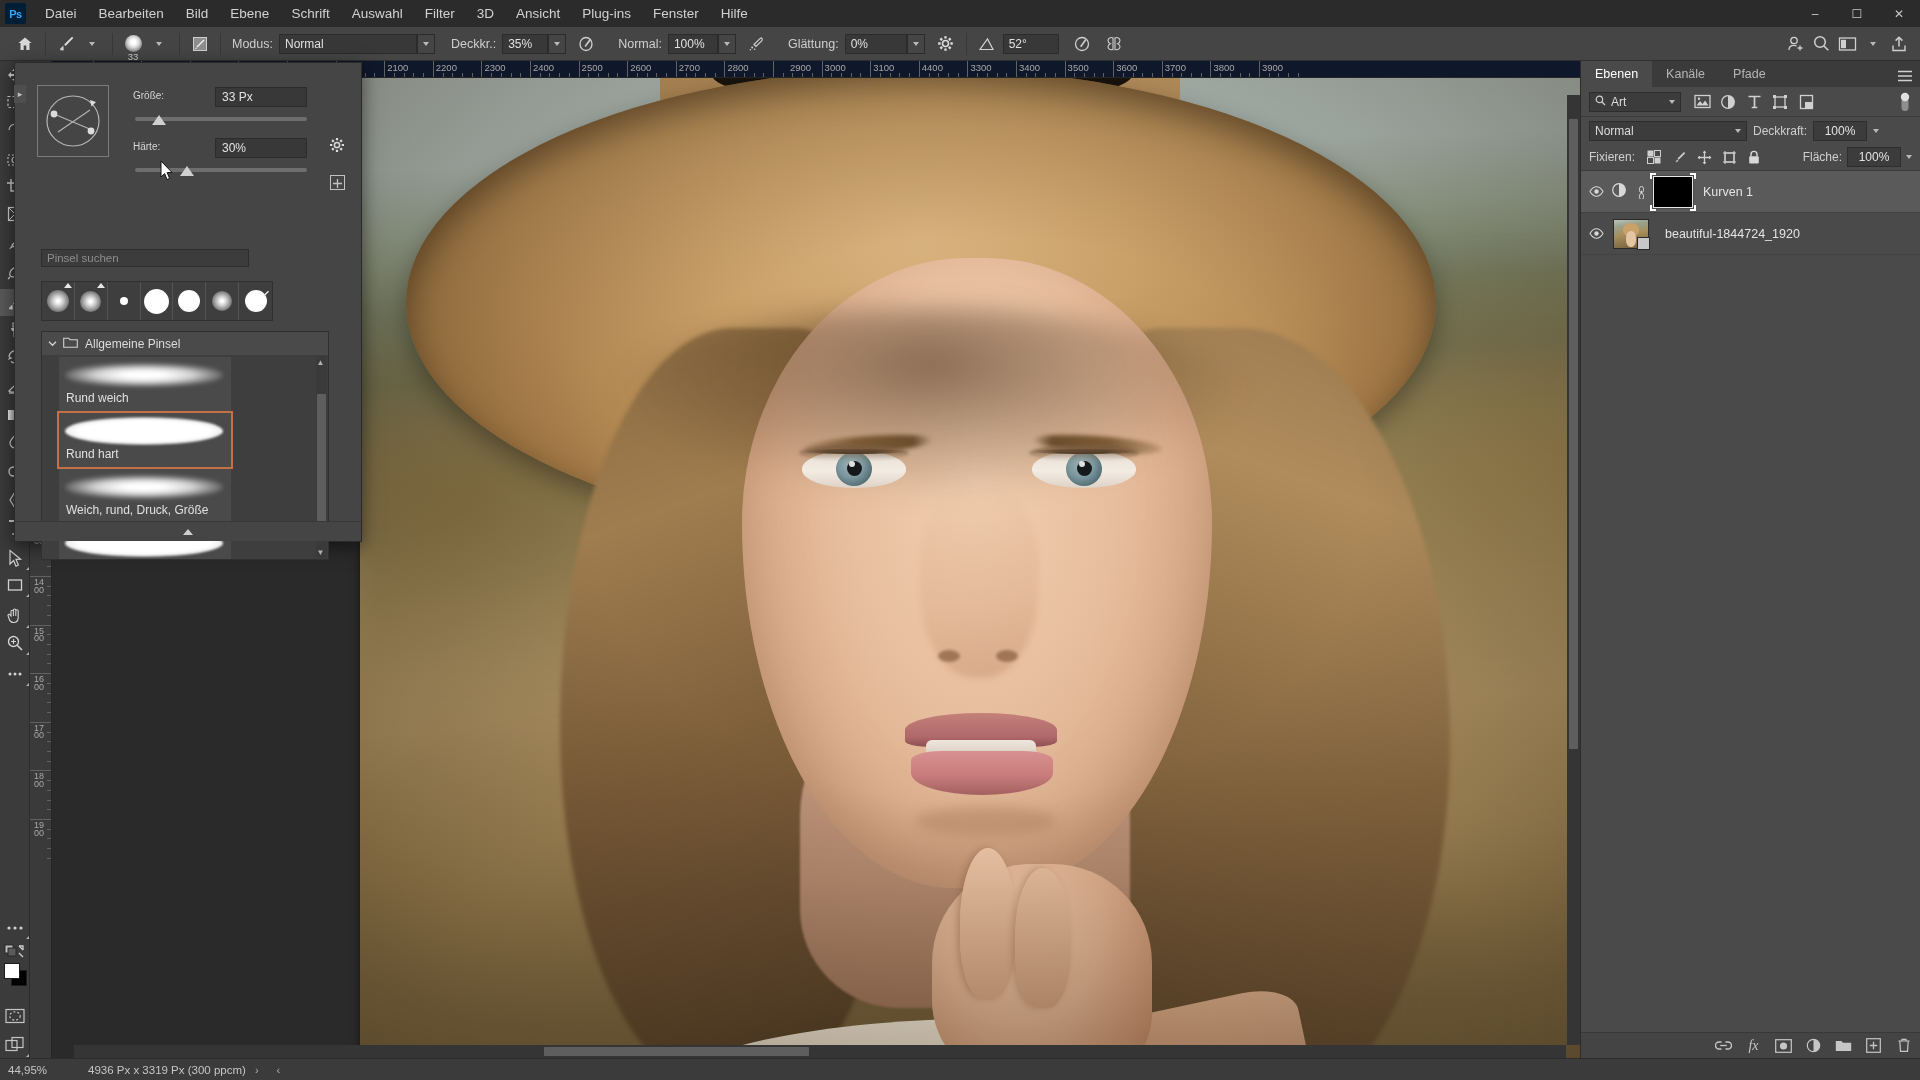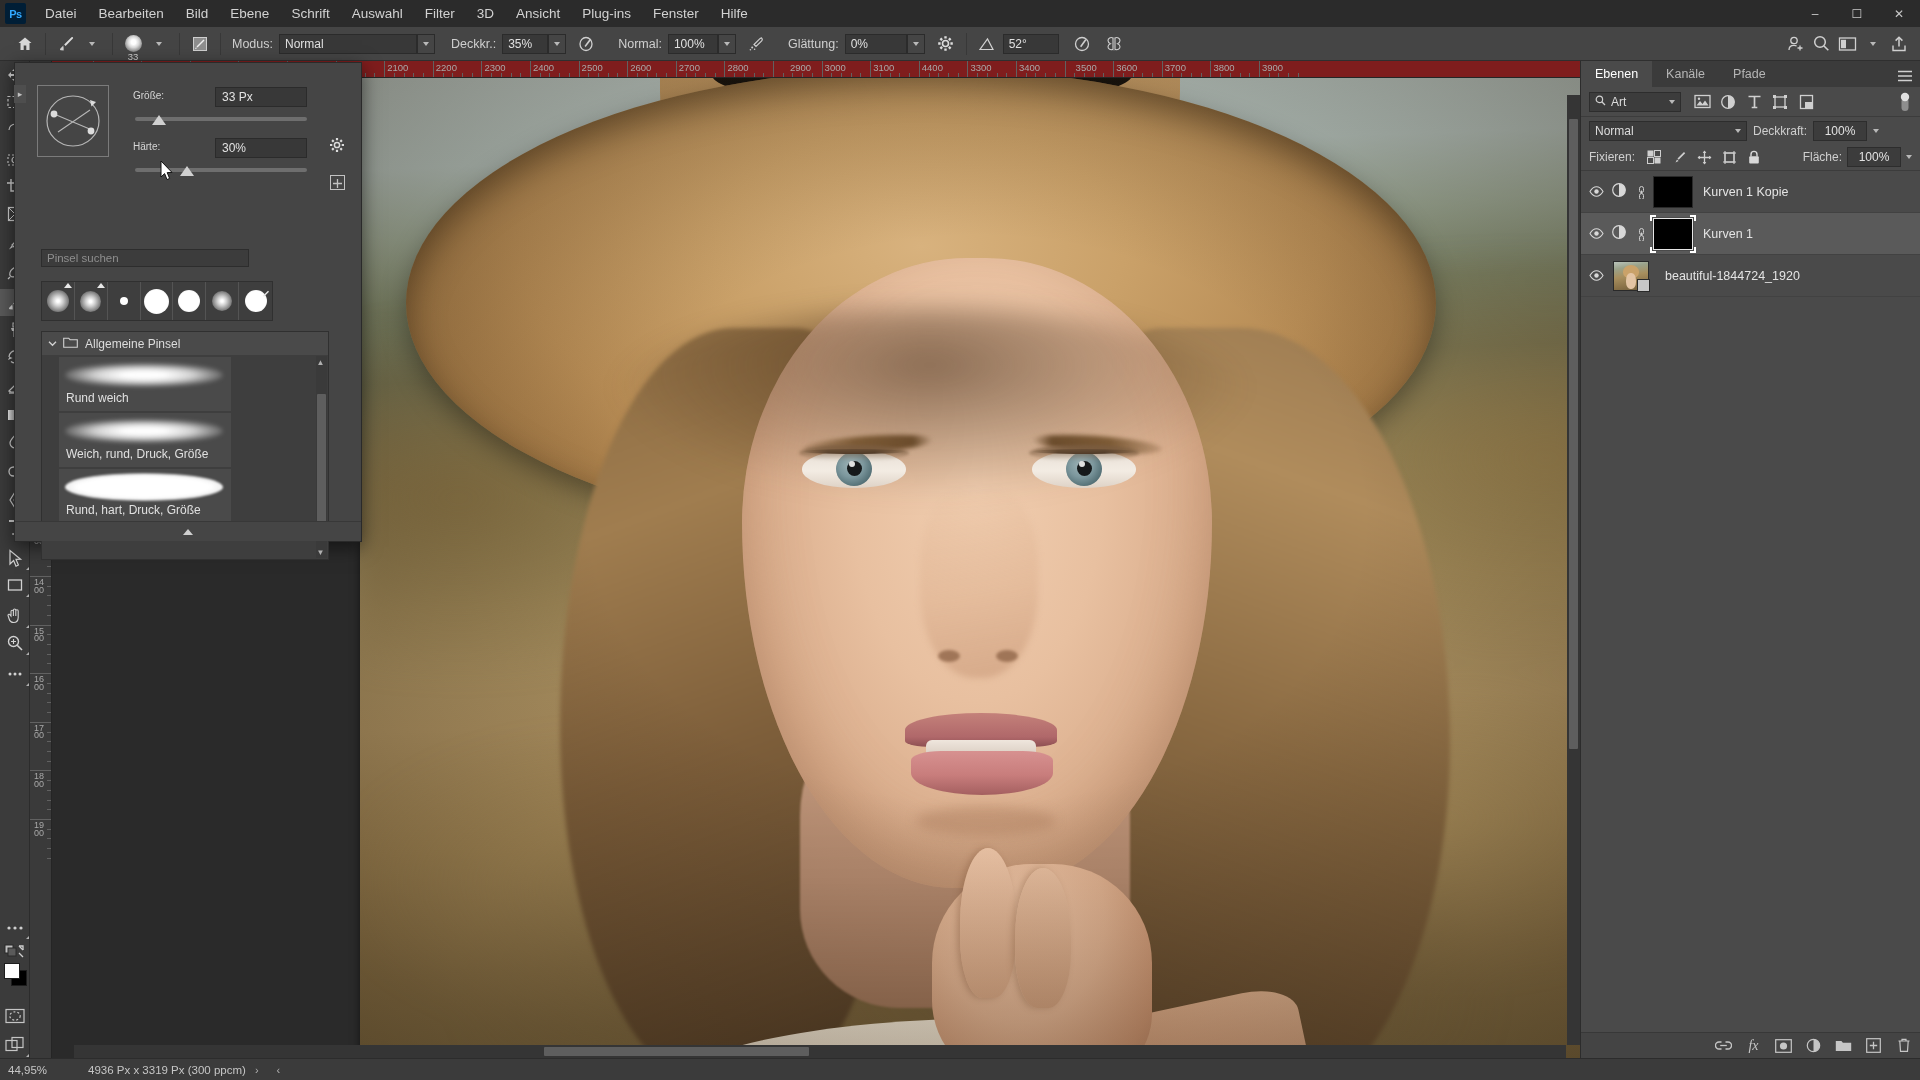--- a/index.html
+++ b/index.html
@@ -42,21 +42,21 @@
   #toolbar { position:absolute;left:0;top:61px;width:30px;bottom:22px;background:#3b3b3b;border-right:1px solid #2c2c2c; }
   .tool { width:30px;height:27px;display:flex;align-items:center;justify-content:center;position:relative; }
   .tool .tri { position:absolute;right:1.5px;bottom:1.5px;width:0;height:0;
                border-left:3px solid transparent;border-bottom:3px solid #b0b0b0; }
   #fgbg { position:absolute;left:4px;top:1px;width:22px;height:22px; }
   #fgbg .fg { position:absolute;left:0;top:0;width:16px;height:16px;background:#ffffff;border:1px solid #1d1d1d; }
   #fgbg .bg { position:absolute;left:7px;top:7px;width:16px;height:16px;background:#000000;border:1px solid #1d1d1d; }
 
   
   #docarea { position:absolute;left:30px;top:61px;right:340px;bottom:22px;background:#2a2a2a;overflow:hidden; }
-  #ruler-h { position:absolute;left:22px;top:0;right:0;height:17px;background:#7f1d1d;
+  #ruler-h { position:absolute;left:22px;top:0;right:0;height:17px;background:#0f172a;
              border-bottom:1px solid #252525;overflow:hidden; }
   #ruler-v { position:absolute;left:0;top:17px;width:22px;bottom:0;background:#3a3a3a;
              border-right:1px solid #252525;overflow:hidden; }
   #ruler-corner { position:absolute;left:0;top:0;width:22px;height:17px;background:#3a3a3a;
              border-right:1px solid #252525;border-bottom:1px solid #252525; }
   .rtick { position:absolute;top:0;width:1px;height:17px;background:#616161; }
   .rtick.minor { height:5px;top:12px; }
   .rlabel { position:absolute;top:1px;font-size:9.5px;color:#a8a8a8;padding-left:3px;white-space:nowrap; }
   .vtick { position:absolute;left:0;height:1px;width:22px;background:#616161; }
   .vtick.minor { width:5px;left:17px; }
@@ -751,21 +751,21 @@
       <div class="rtick minor" style="left: 934.84px;"></div>
       <div class="rtick minor" style="left: 944.56px;"></div>
       <div class="rtick minor" style="left: 954.28px;"></div>
       <div class="rtick" style="left: 964px;"></div>
       <div class="rlabel" style="left: 964px;">3400</div>
       <div class="rtick minor" style="left: 973.72px;"></div>
       <div class="rtick minor" style="left: 983.44px;"></div>
       <div class="rtick minor" style="left: 993.16px;"></div>
       <div class="rtick minor" style="left: 1002.88px;"></div>
       <div class="rtick" style="left: 1012.6px;"></div>
-      <div class="rlabel" style="left: 1012.6px; margin-left: 8px;">3500</div>
+      <div class="rlabel" style="left: 1012.6px;">3500</div>
       <div class="rtick minor" style="left: 1022.32px;"></div>
       <div class="rtick minor" style="left: 1032.04px;"></div>
       <div class="rtick minor" style="left: 1041.76px;"></div>
       <div class="rtick minor" style="left: 1051.48px;"></div>
       <div class="rtick" style="left: 1061.2px;"></div>
       <div class="rlabel" style="left: 1061.2px;">3600</div>
       <div class="rtick minor" style="left: 1070.92px;"></div>
       <div class="rtick minor" style="left: 1080.64px;"></div>
       <div class="rtick minor" style="left: 1090.36px;"></div>
       <div class="rtick minor" style="left: 1100.08px;"></div>
@@ -1026,20 +1026,24 @@
             <path d="M.7 2.2h5l1.3 1.5h7.3v7.6H.7z" fill="none" stroke="#d2d2d2" stroke-width="1.1"></path>
           </svg>
       </span>
       <span>Allgemeine Pinsel</span>
     </div>
     <div id="bp-items">
         <div class="bp-item">
           <div class="stroke" style="background:radial-gradient(ellipse 70% 58% at 50% 50%, #ffffff 20%, rgba(255,255,255,.75) 45%, rgba(255,255,255,0) 78%);border-radius:50%;filter:blur(2.2px);"></div>
           <div class="nm">Rund weich</div>
         </div>
+        <div class="bp-item sel" style="outline-color: rgb(196, 113, 74);">
+          <div class="stroke" style="background:radial-gradient(ellipse 70% 62% at 50% 50%, #ffffff 60%, rgba(255,255,255,.9) 72%, rgba(255,255,255,0) 88%);border-radius:50%;filter:blur(0.8px);"></div>
+          <div class="nm">Rund hart</div>
+        </div>
         <div class="bp-item">
           <div class="stroke" style="background:radial-gradient(ellipse 70% 58% at 50% 50%, #ffffff 20%, rgba(255,255,255,.75) 45%, rgba(255,255,255,0) 78%);border-radius:50%;filter:blur(2.2px);"></div>
           <div class="nm">Weich, rund, Druck, Größe</div>
         </div>
         <div class="bp-item">
           <div class="stroke" style="background:radial-gradient(ellipse 70% 62% at 50% 50%, #ffffff 60%, rgba(255,255,255,.9) 72%, rgba(255,255,255,0) 88%);border-radius:50%;filter:blur(0.8px);"></div>
           <div class="nm">Rund, hart, Druck, Größe</div>
         </div>
       </div>
     <div id="bp-scroll">
@@ -1180,40 +1184,20 @@
             <rect x="2.2" y="6.3" width="9.6" height="7.2" rx="1" fill="#d8d8d8"></rect>
           </svg>
       </div>
       <div style="flex:1"></div>
       <span class="sm-lbl">Fläche:</span>
       <div class="sm-val">100%</div>
       <span class="caret"></span>
     </div>
 
     <div id="layerlist">
-        <div class="layer">
-          <div class="eyecol">
-            <svg width="15" height="11" viewBox="0 0 15 11">
-              <path d="M7.5.8C3.8.8 1 5.5 1 5.5s2.8 4.7 6.5 4.7S14 5.5 14 5.5 11.2.8 7.5.8z" fill="none" stroke="#d8d8d8" stroke-width="1.1"></path>
-              <circle cx="7.5" cy="5.5" r="2.2" fill="#d8d8d8"></circle>
-            </svg>
-          </div>
-          <div class="adj-ico"><svg width="16" height="16" viewBox="0 0 16 16">
-              <circle cx="8" cy="8" r="6.3" fill="none" stroke="#d8d8d8" stroke-width="1.2"></circle>
-              <path d="M8 1.7a6.3 6.3 0 0 1 0 12.6z" fill="#d8d8d8"></path>
-            </svg></div>
-          <div class="link-ico">
-            <svg width="9" height="14" viewBox="0 0 9 14">
-              <path d="M4.5 1.5a2 2 0 0 1 2 2v2a2 2 0 0 1-4 0v-2a2 2 0 0 1 2-2zM4.5 8.5a2 2 0 0 1 2 2v2a2 2 0 0 1-4 0v-2a2 2 0 0 1 2-2z" fill="none" stroke="#cfcfcf" stroke-width="1"></path>
-              <path d="M4.5 5.5v3" stroke="#cfcfcf" stroke-width="1"></path>
-            </svg>
-          </div>
-          <div class="maskthumb"></div>
-          <div class="lyr-name">Kurven 1 Kopie</div>
-        </div>
         <div class="layer selected">
           <div class="eyecol">
             <svg width="15" height="11" viewBox="0 0 15 11">
               <path d="M7.5.8C3.8.8 1 5.5 1 5.5s2.8 4.7 6.5 4.7S14 5.5 14 5.5 11.2.8 7.5.8z" fill="none" stroke="#d8d8d8" stroke-width="1.1"></path>
               <circle cx="7.5" cy="5.5" r="2.2" fill="#d8d8d8"></circle>
             </svg>
           </div>
           <div class="adj-ico"><svg width="16" height="16" viewBox="0 0 16 16">
               <circle cx="8" cy="8" r="6.3" fill="none" stroke="#d8d8d8" stroke-width="1.2"></circle>
               <path d="M8 1.7a6.3 6.3 0 0 1 0 12.6z" fill="#d8d8d8"></path>

